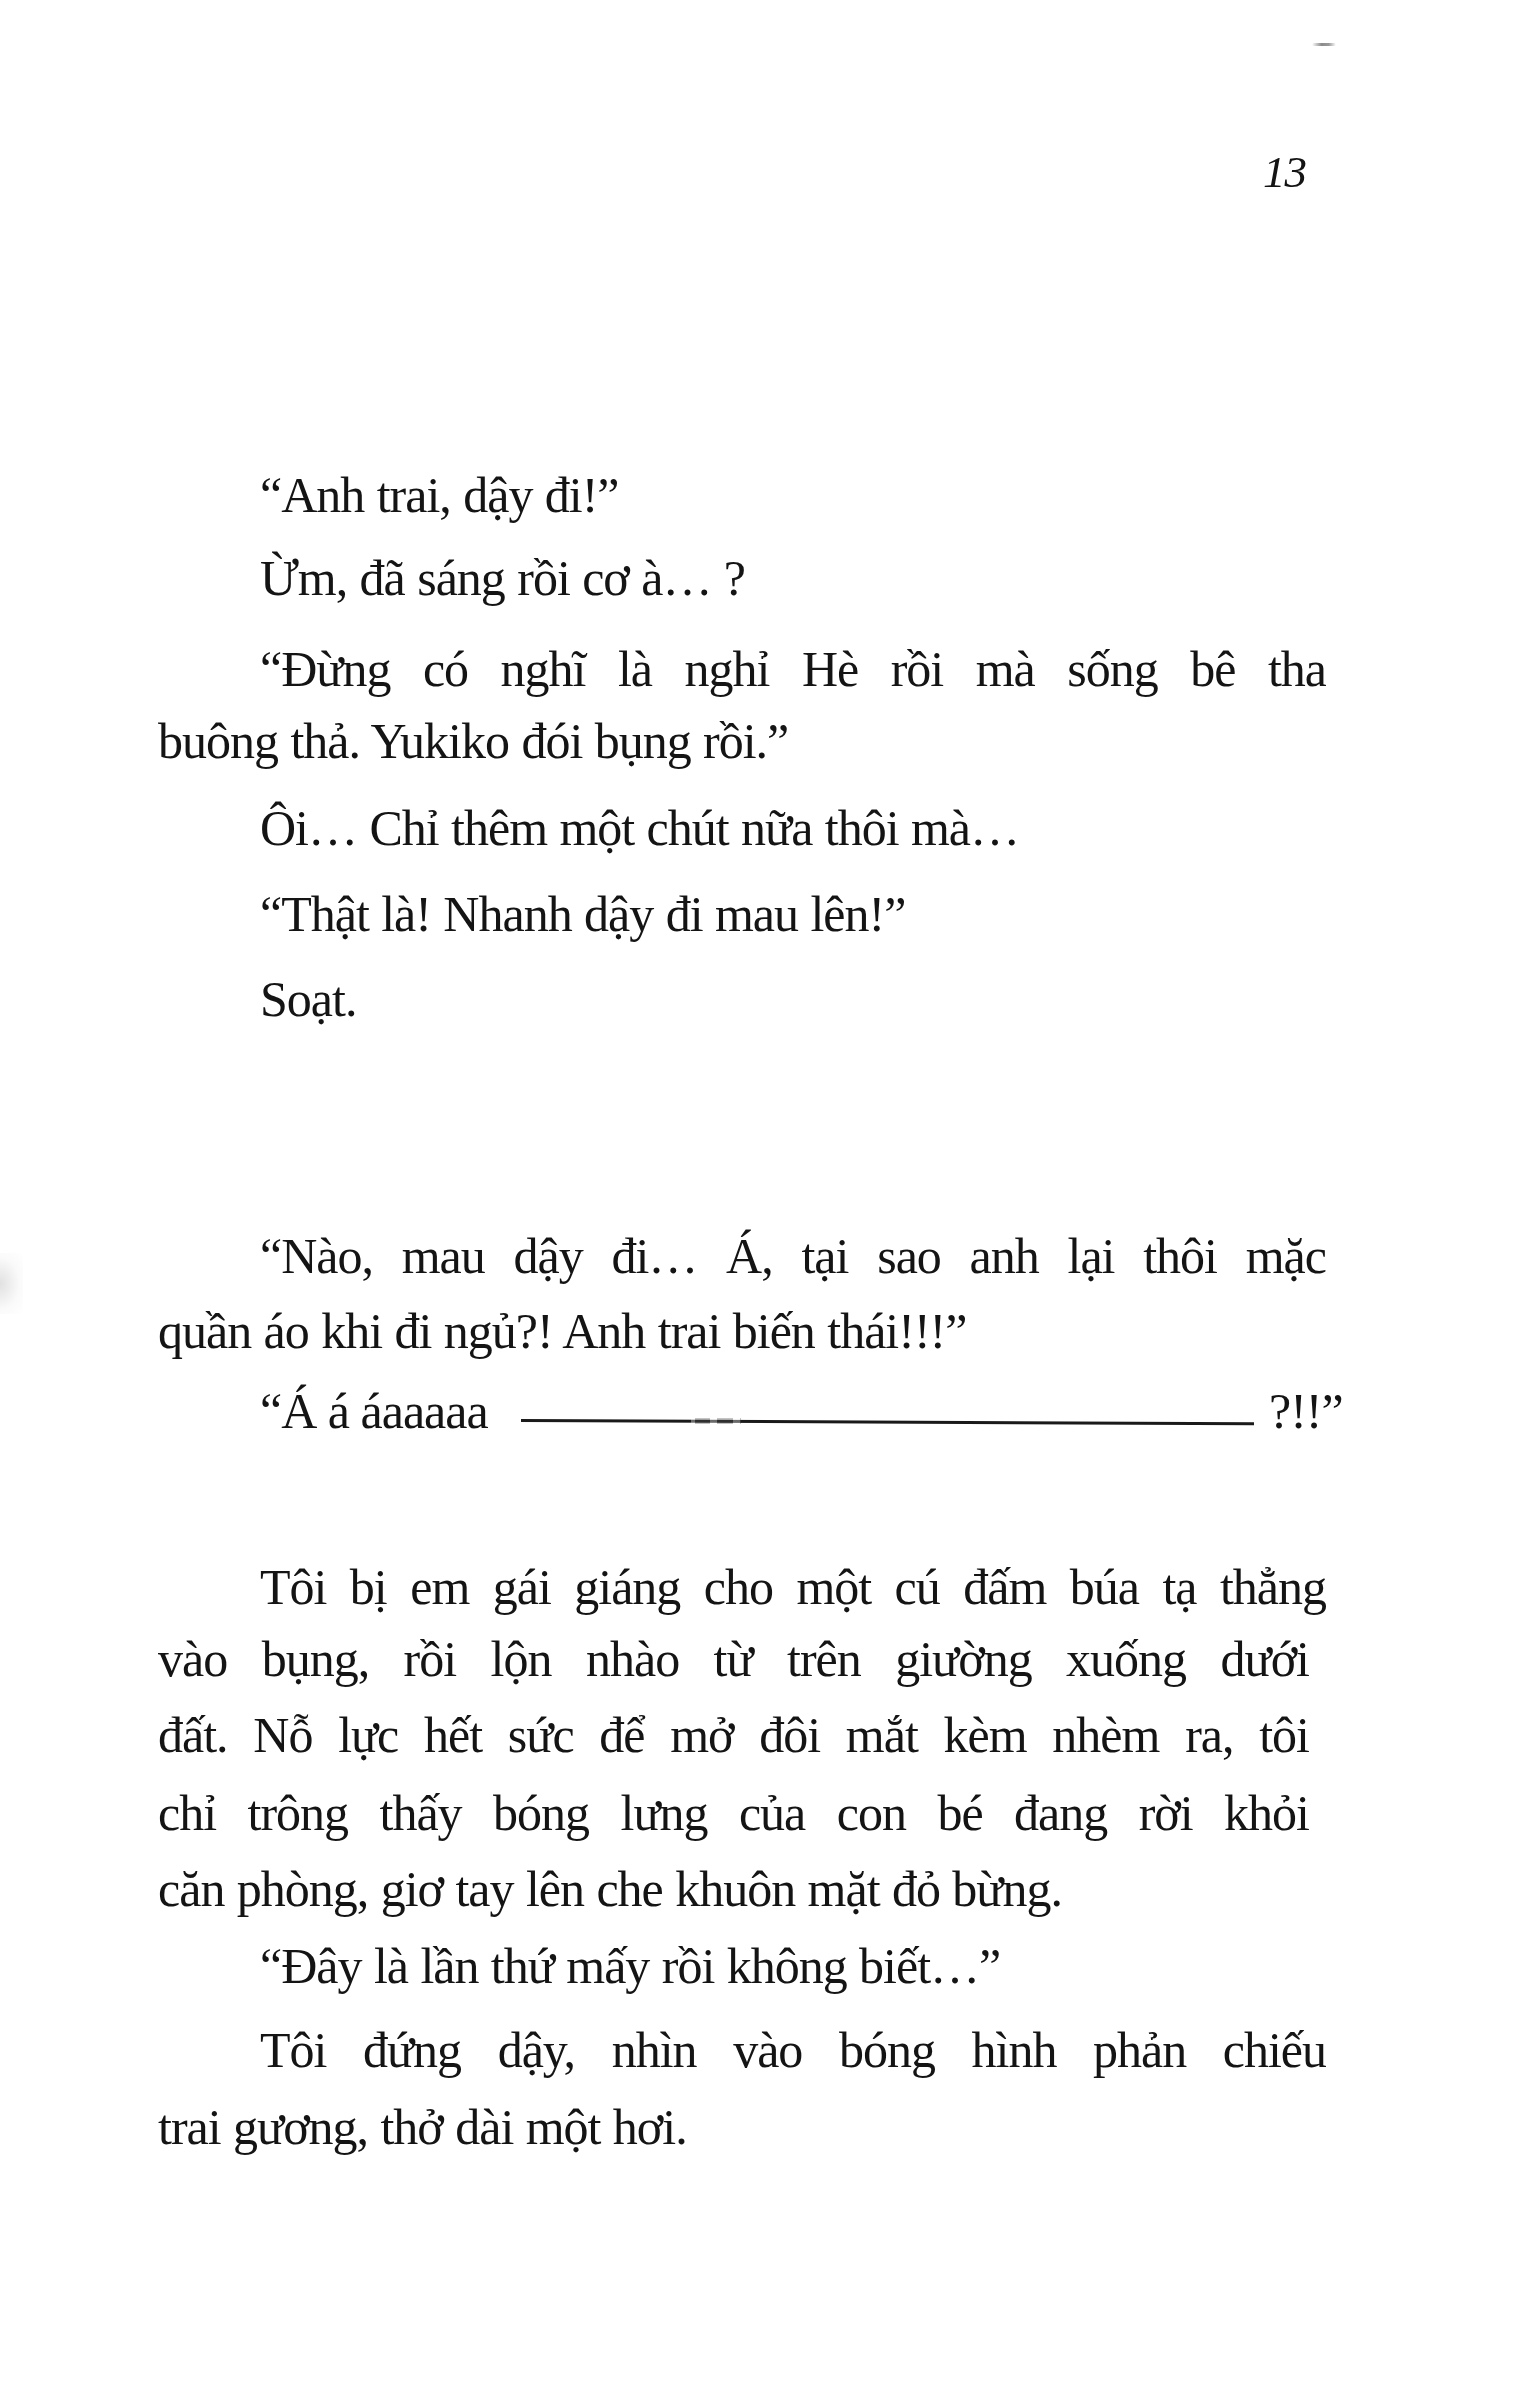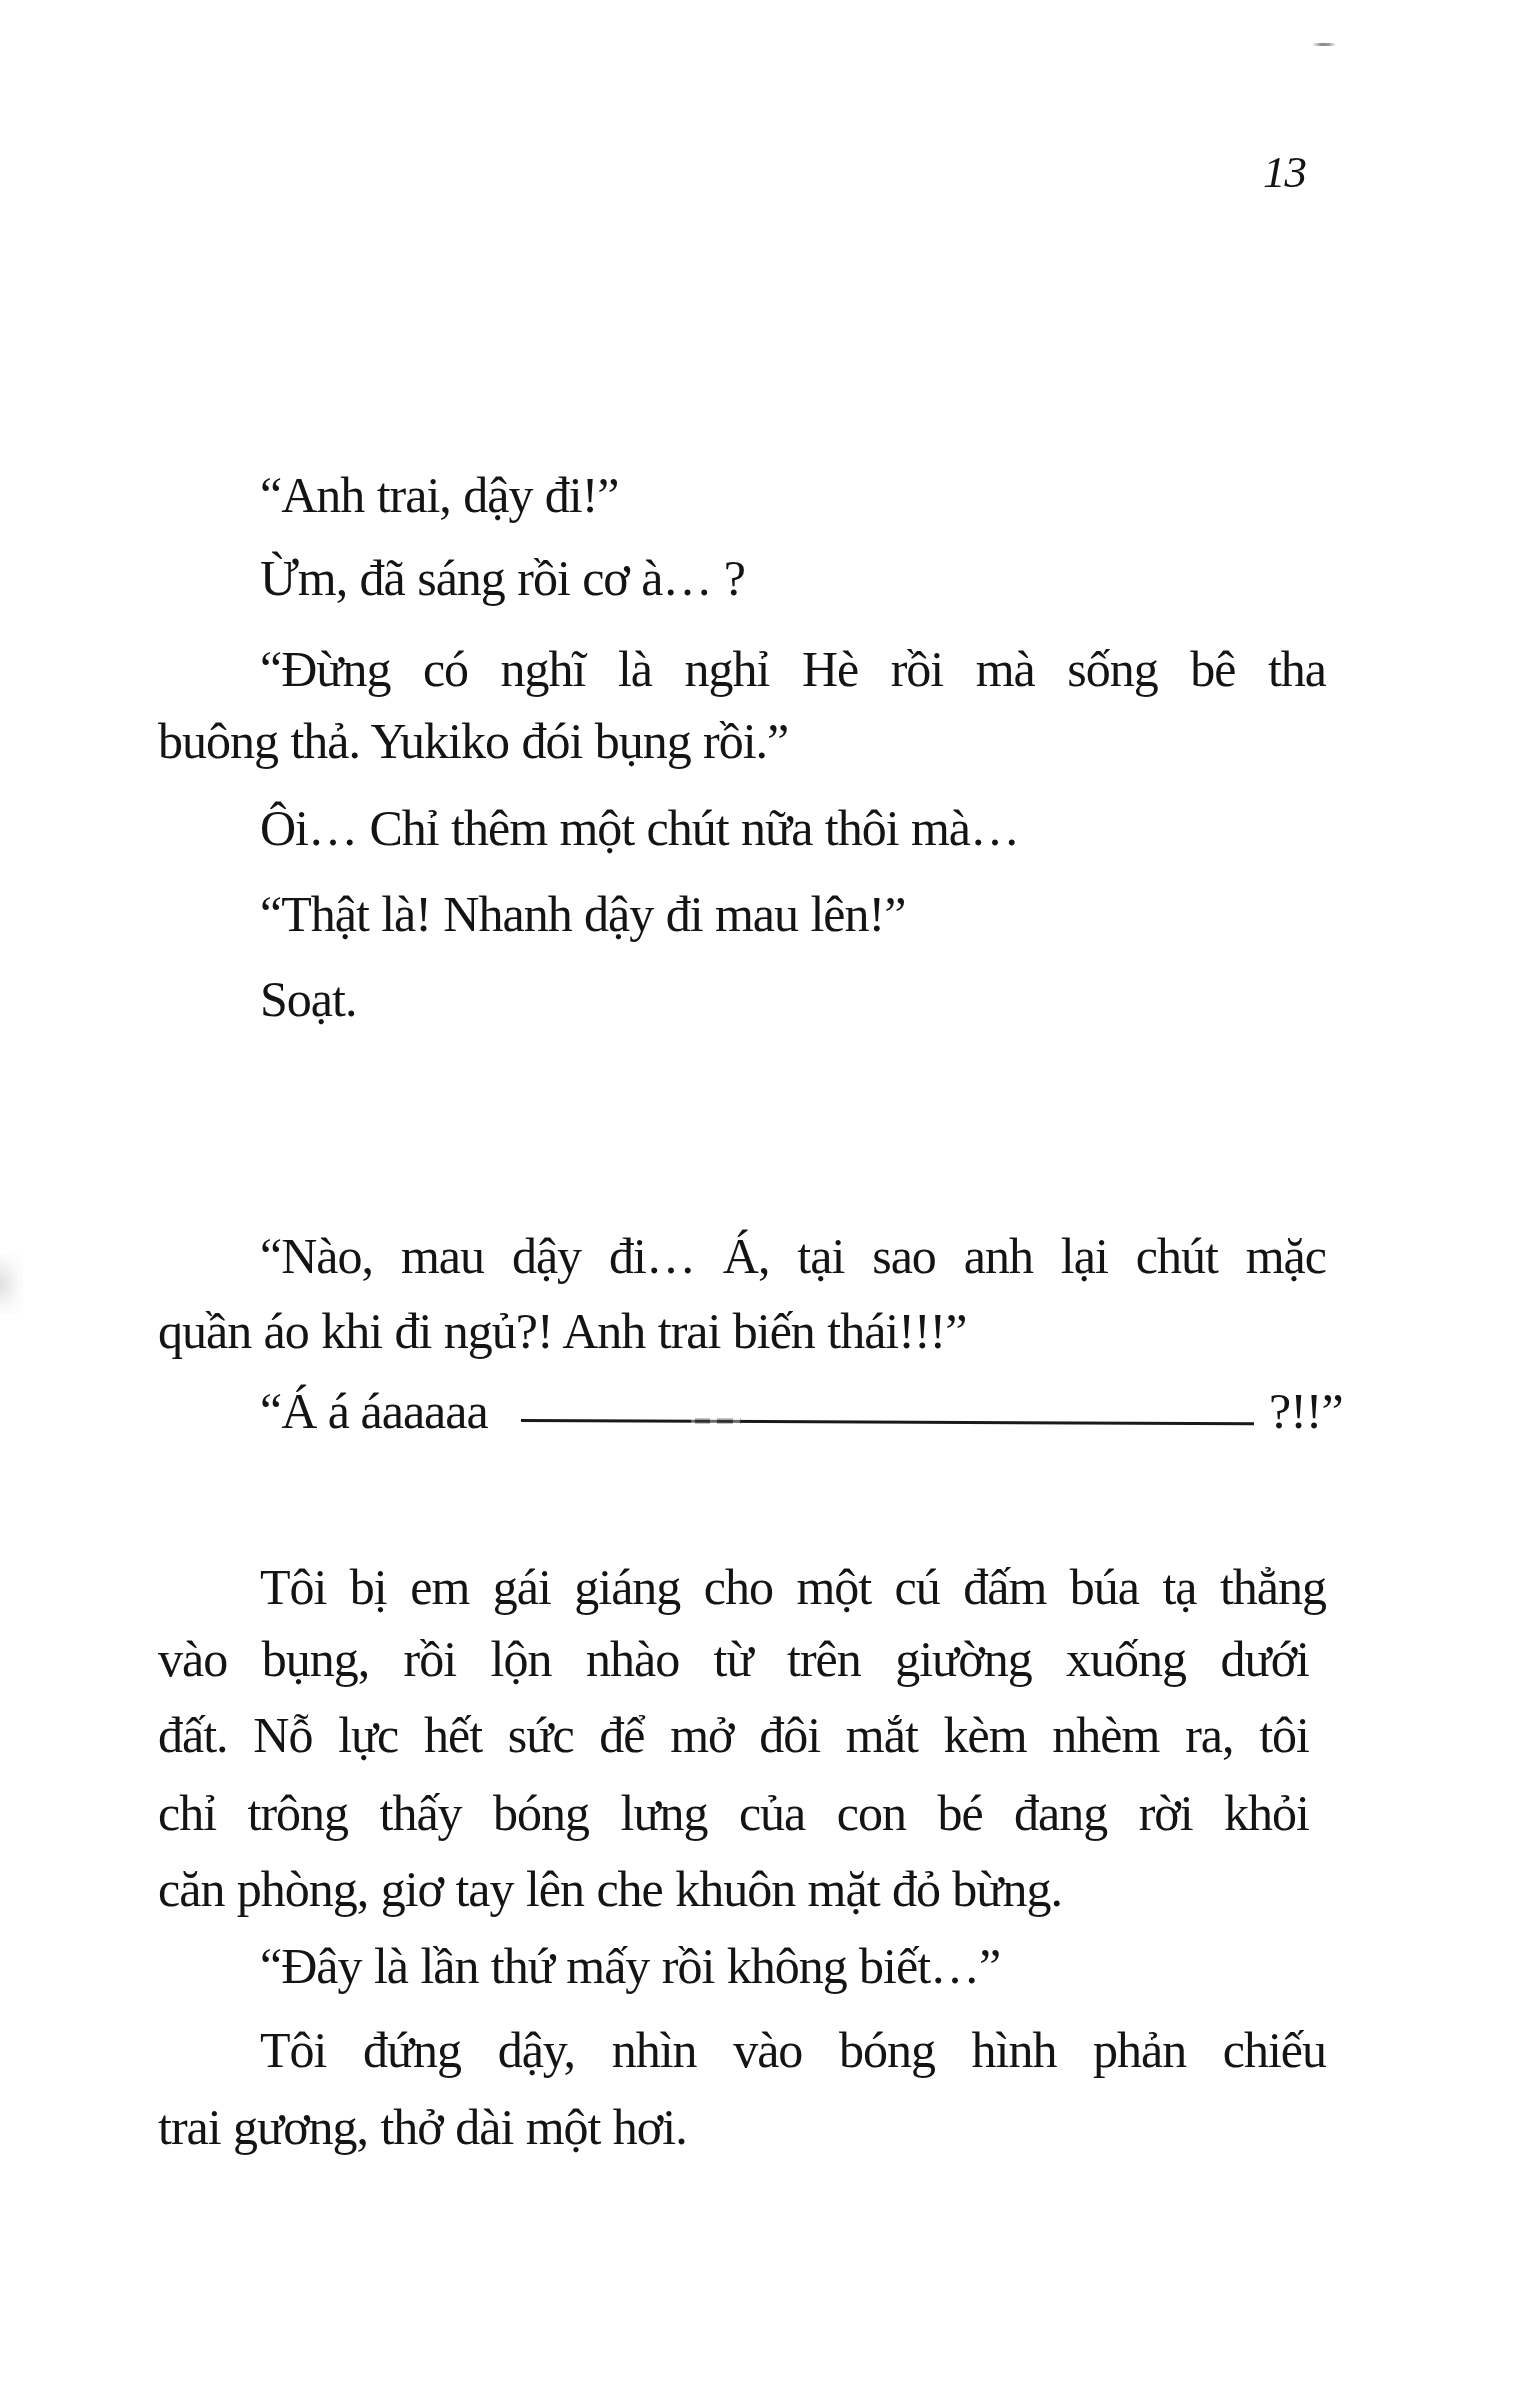--- a/index.html
+++ b/index.html
@@ -107,21 +107,21 @@
   <div class="page-number">13</div>
 
   <div class="line indent" style="top:465px">“Anh trai, dậy đi!”</div>
   <div class="line indent" style="top:548px">Ừm, đã sáng rồi cơ à… ?</div>
   <div class="line indent justify" style="top:639px">“Đừng có nghĩ là nghỉ Hè rồi mà sống bê tha</div>
   <div class="line" style="top:711px">buông thả. Yukiko đói bụng rồi.”</div>
   <div class="line indent" style="top:798px">Ôi… Chỉ thêm một chút nữa thôi mà…</div>
   <div class="line indent" style="top:969px">Soạt.</div>
   <div class="line indent" style="top:884px">“Thật là! Nhanh dậy đi mau lên!”</div>
 
-  <div class="line indent justify" style="top:1226px">“Nào, mau dậy đi… Á, tại sao anh lại chút mặc</div>
+  <div class="line indent justify" style="top:1226px">“Nào, mau dậy đi… Á, tại sao anh lại thôi mặc</div>
   <div class="line" style="top:1301px">quần áo khi đi ngủ?! Anh trai biến thái!!!”</div>
 
   <div class="scream-line" style="top:1381px">
     <span class="scream-start">“Á á áaaaaa</span>
     <div class="scream-dash"></div>
     <div class="scream-dash-gap"></div>
     <span class="scream-end">?!!”</span>
   </div>
 
   <div class="line indent justify" style="top:1557px">Tôi bị em gái giáng cho một cú đấm búa tạ thẳng</div>

